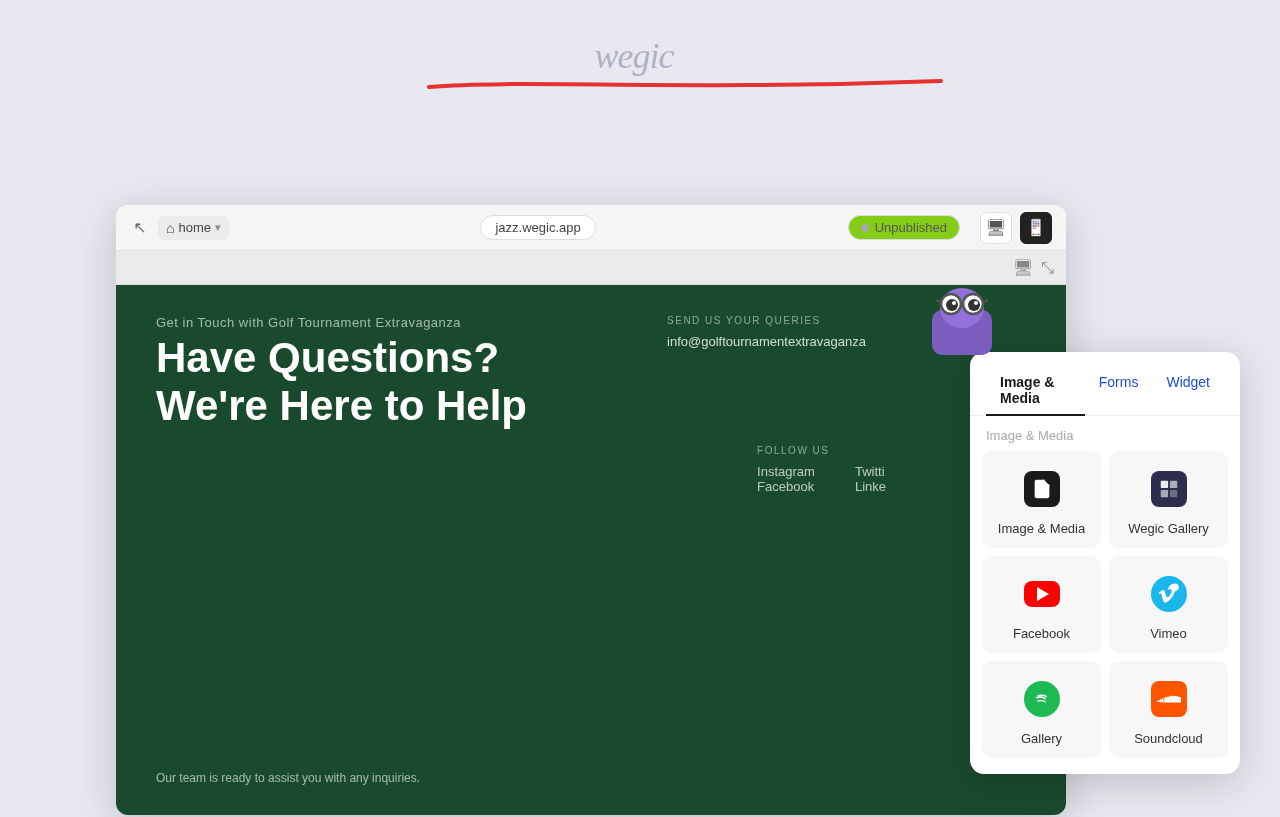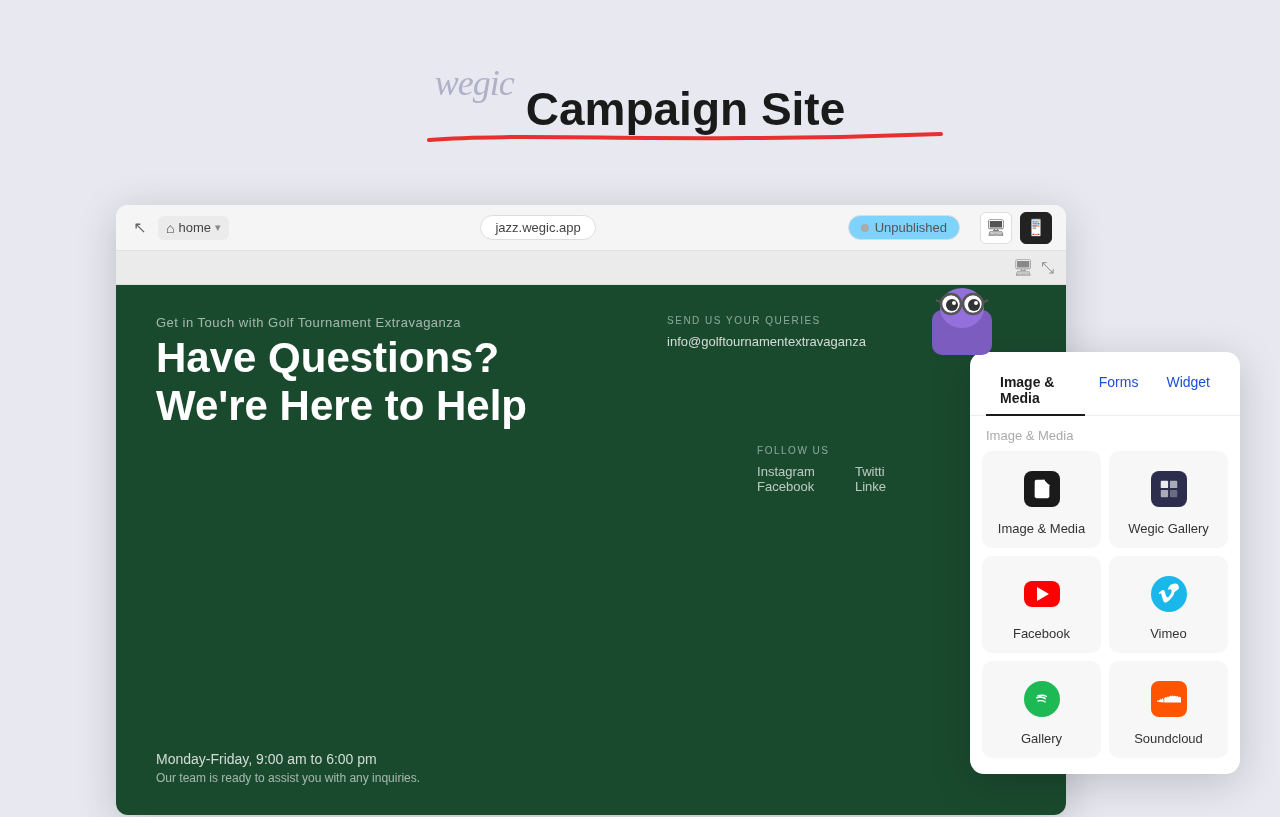--- a/index.html
+++ b/index.html
@@ -102,21 +102,21 @@
       border-radius: 20px;
       border: 1px solid #ddd;
     }
 
     .status-badge {
       display: flex;
       align-items: center;
       gap: 6px;
       font-size: 13px;
       color: #555;
-      background: #7dd3fc;
+      background: #84cc16;
       border: 1px solid #ddd;
       padding: 4px 12px;
       border-radius: 20px;
     }
     .status-dot {
       width: 8px; height: 8px;
       border-radius: 50%;
       background: #aaa;
     }
 
@@ -386,21 +386,20 @@
 <body>
 
 <div style="width:1280px;height:817px;position:relative;">
 
   <div class="page-header">
     <div class="logo-title-row">
       <span class="logo-text">wegic</span>
       <div style="position:relative;display:inline-block;">
         <h1 class="page-heading">
           <br>
-          <span>Campaign Site</span>
         </h1>
         <svg class="red-underline" height="14" viewBox="0 0 520 14" fill="none" xmlns="http://www.w3.org/2000/svg">
           <path d="M4 10 C100 2, 250 14, 516 4" stroke="#e83030" stroke-width="4" stroke-linecap="round" fill="none"></path>
         </svg>
       </div>
     </div>
   </div>
 
   <div class="browser-window">
 
@@ -452,21 +451,20 @@
             <span class="social-item">Facebook</span>
           </div>
           <div class="social-list">
             <span class="social-item">Twitti</span>
             <span class="social-item">Linke</span>
           </div>
         </div>
       </div>
 
       <div class="footer-info">
-        <div class="footer-hours">Monday-Friday, 9:00 am to 6:00 pm</div>
         <div class="footer-desc">Our team is ready to assist you with any inquiries.</div>
       </div>
     </div>
   </div>
 
   <div class="mascot">
     <svg width="80" height="80" viewBox="0 0 80 80" xmlns="http://www.w3.org/2000/svg">
 
       <rect x="10" y="30" width="60" height="45" rx="10" fill="#7c5cbf"></rect>
 

